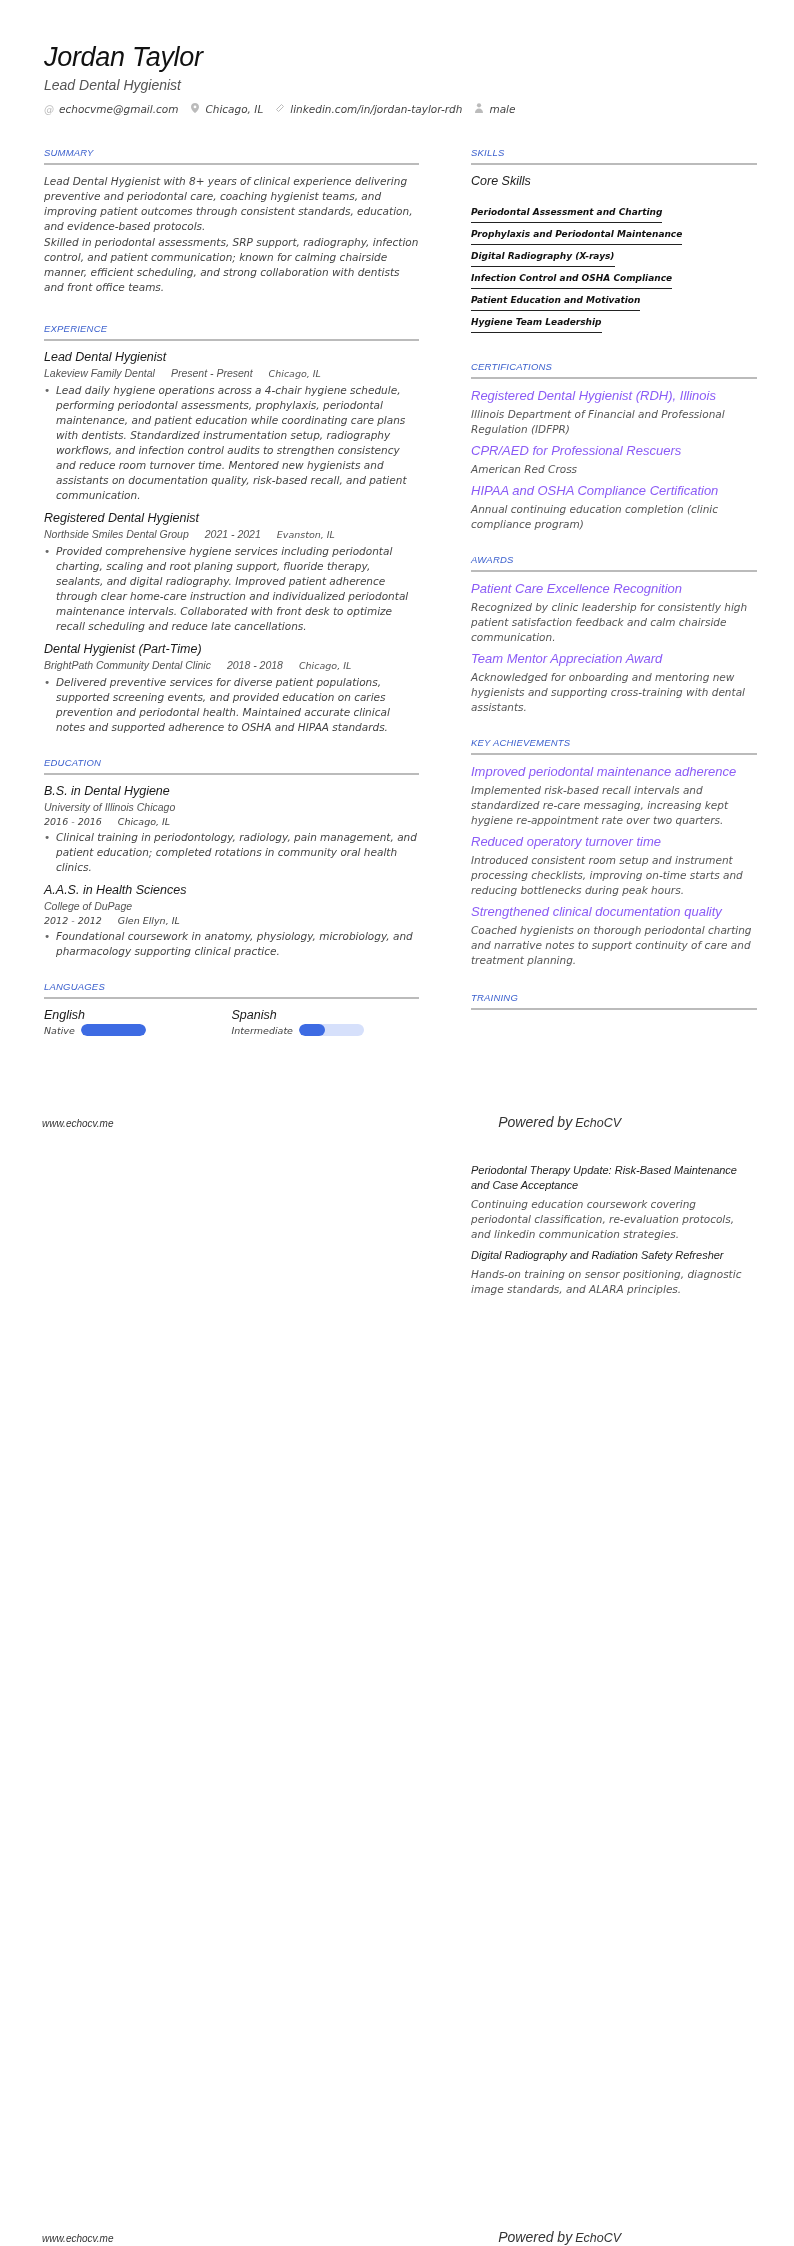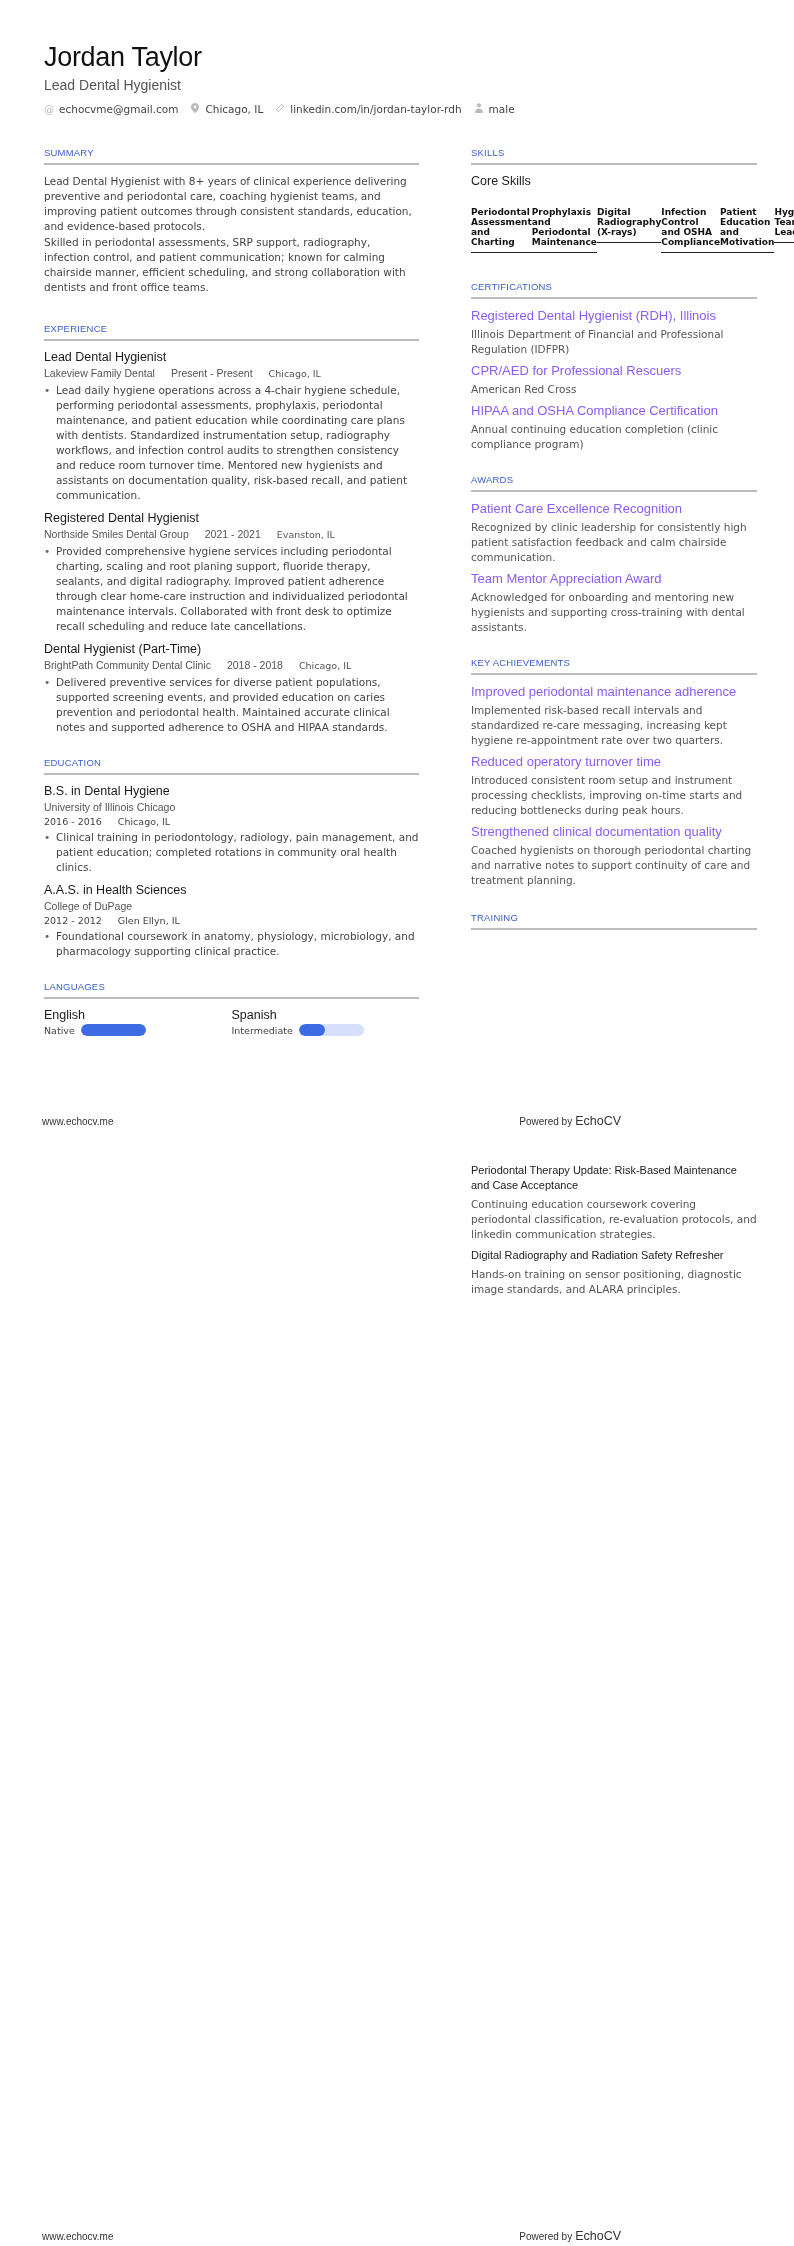--- a/index.html
+++ b/index.html
@@ -1,19 +1,19 @@
 <!DOCTYPE html>
 <html><head>
 <meta charset="utf-8">
 <style>
   * { box-sizing: border-box; margin: 0; padding: 0; }
   html, body { width: 794px; height: 2246px; background: #ffffff; }
   body { position: relative; font-family: "DejaVu Sans", sans-serif; color: #333; overflow: hidden; }
 
-  .page { position: absolute; left: 0; width: 657px; }
+  .page { position: absolute; left: 0; width: 657px; font-style: italic; }
   .page1 { top: 0; height: 1123px; }
   .page2 { top: 1123px; height: 1123px; }
 
   .name { position: absolute; left: 44px; top: 42px; font-family: "Liberation Sans", sans-serif; font-size: 27px; color: #111; letter-spacing: -0.3px; }
   .title { position: absolute; left: 44px; top: 77px; font-family: "Liberation Sans", sans-serif; font-size: 14px; color: #555; }
   .contacts { position: absolute; left: 44px; top: 103px; display: flex; align-items: center; font-family: "DejaVu Sans", sans-serif; font-size: 10.5px; color: #444; white-space: nowrap; }
   .contact { display: flex; align-items: center; margin-right: 12px; }
   .cicon { color: #bbb; font-size: 10px; margin-right: 5px; display: inline-block; width: 10px; text-align: center; }
 
   .col-left { position: absolute; left: 44px; width: 375px; }
@@ -39,28 +39,28 @@
   .lang-row { display: flex; }
   .lang { width: 190px; }
   .lang-name { font-family: "Liberation Sans", sans-serif; font-size: 12.5px; color: #1a1a1a; margin-bottom: 2px; }
   .lang-level { display: flex; align-items: center; font-size: 9.5px; color: #444; }
   .lang-level span { margin-right: 6px; }
   .bar { width: 65px; height: 12px; border-radius: 6px; background: #d6e0fb; overflow: hidden; }
   .bar-fill { height: 100%; background: #3d6be3; border-radius: 6px; }
 
   .skill-group { font-family: "Liberation Sans", sans-serif; font-size: 12.5px; color: #222; margin-bottom: 19px; }
   .skill { display: inline-block; font-size: 9px; font-weight: bold; color: #111; padding-bottom: 5px; border-bottom: 1px solid #222; margin-bottom: 6px; }
-  .skills-list { display: flex; flex-direction: row; align-items: flex-start; }
+  .skills-list { display: flex; flex-direction: column; align-items: flex-start; }
 
   .r-title { font-family: "Liberation Sans", sans-serif; font-size: 13px; color: #8b5cf6; margin-bottom: 4px; }
   .r-desc { font-size: 10.5px; line-height: 15px; color: #555; margin-bottom: 6px; }
   .t-title { font-family: "Liberation Sans", sans-serif; font-size: 11px; line-height: 15px; color: #222; margin-bottom: 4px; }
 
   .footer { position: absolute; left: 42px; right: 36px; display: flex; justify-content: space-between; align-items: baseline; font-family: "Liberation Sans", sans-serif; font-size: 10px; color: #333; }
-  .powered { font-size: 10px; }
+  .powered { font-size: 14px; }
   .brand { font-size: 12.5px; color: #333; margin-left: 3px; }
 </style>
 </head>
 <body>
 
 <div class="page page1">
 
   <div class="name">Jordan Taylor</div>
   <div class="title">Lead Dental Hygienist</div>
 

